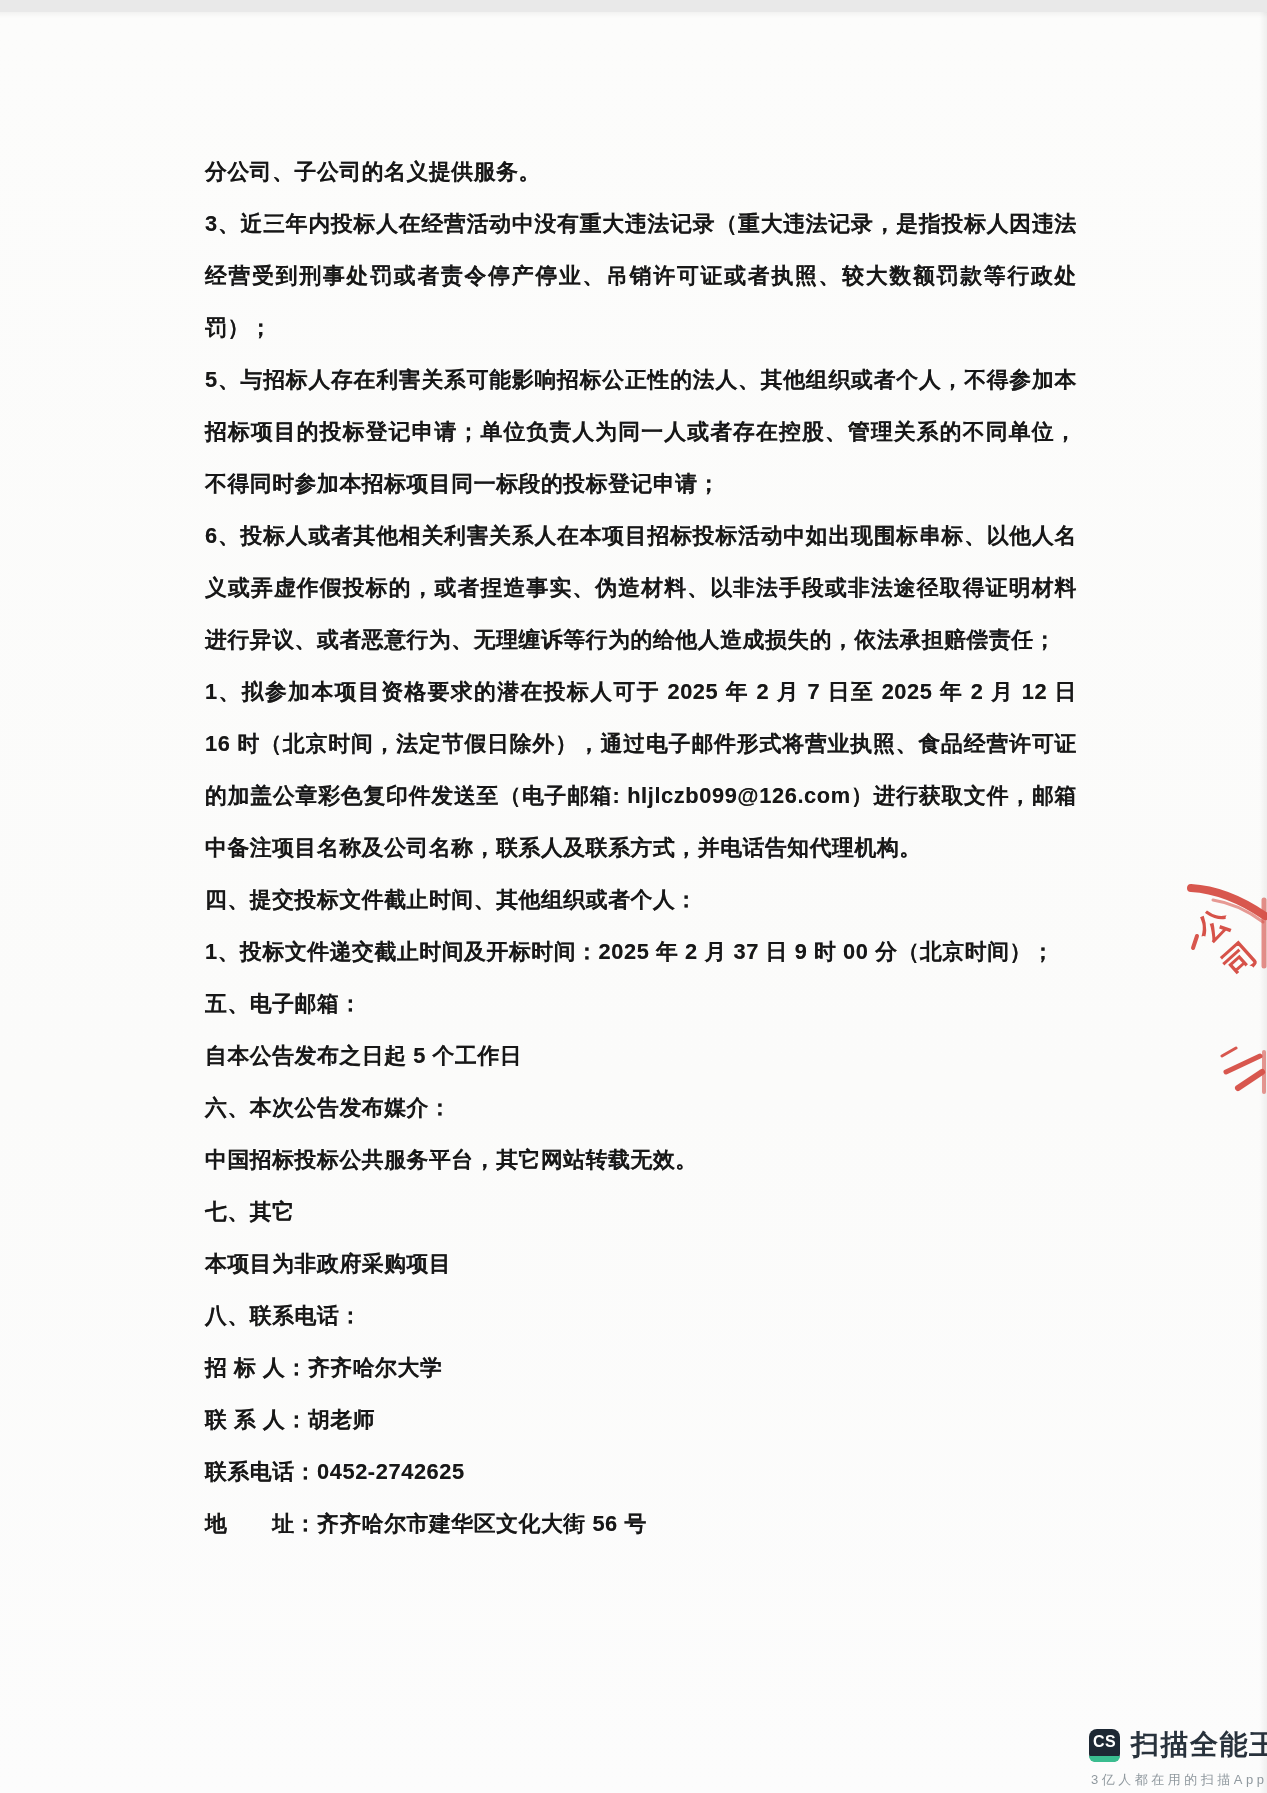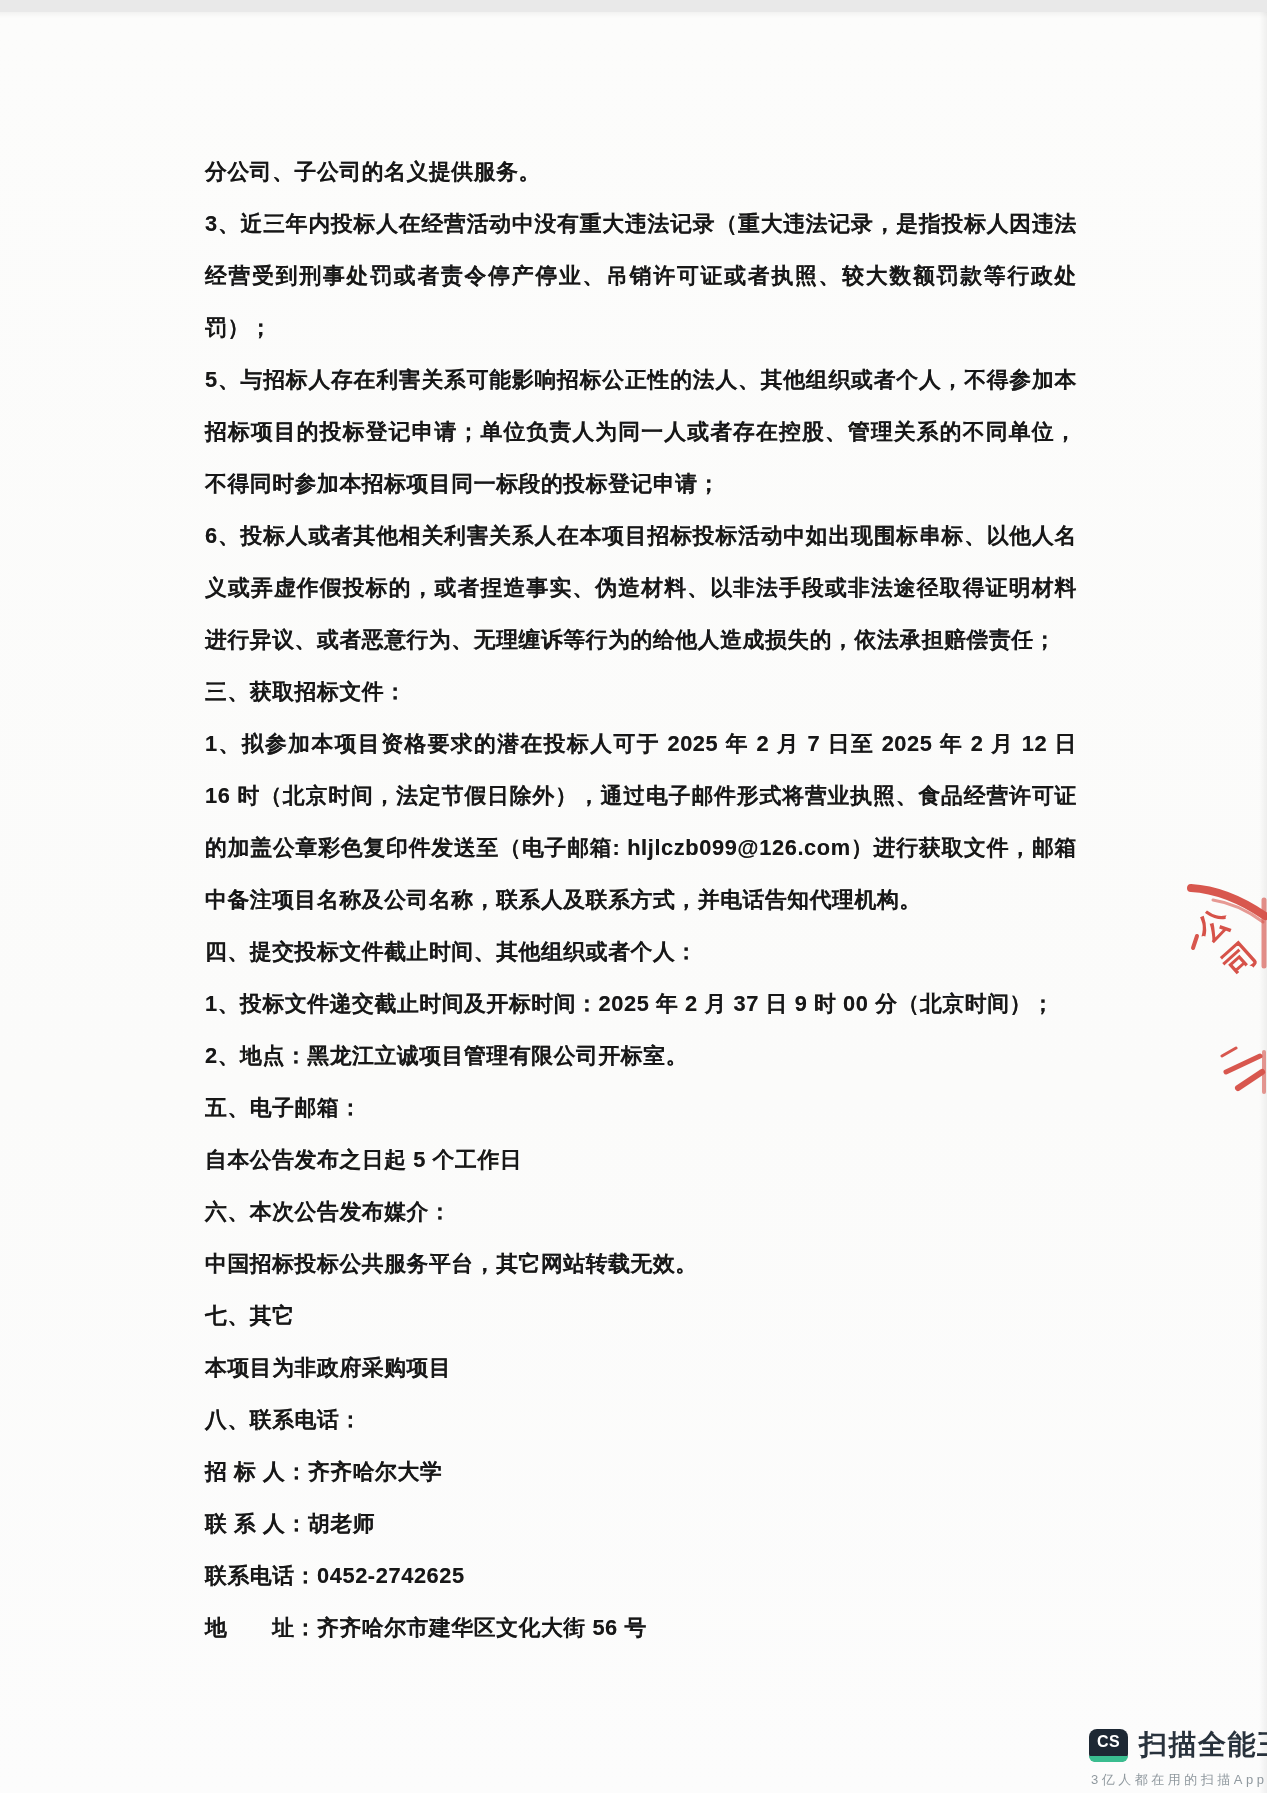--- a/index.html
+++ b/index.html
@@ -55,21 +55,20 @@
     left: 1089px;
     top: 1714px;
   }
   .wm-row { display: flex; align-items: center; }
   .wm-icon {
     position: relative;
     width: 31px; height: 33px;
     border-radius: 8px;
     background: #1d2834;
     flex: 0 0 auto;
-    padding-left: 8px;
   }
   .wm-icon-letters {
     position: absolute; left: 0; top: 0; width: 100%; height: 27px;
     display: flex; align-items: center; justify-content: center;
     color: #ffffff; font-size: 16px; font-weight: 700; letter-spacing: 0.5px;
   }
   .wm-icon-accent {
     position: absolute; left: 0; bottom: 0; width: 100%; height: 6px;
     background: #3abd90;
     border-radius: 0 0 8px 8px;
@@ -98,25 +97,23 @@
 <div class="page">
 
   <div class="edge-top"></div>
   <div class="edge-right"></div>
 
   <div class="content">
     <p class="line">分公司、子公司的名义提供服务。</p>
     <p class="line">3、近三年内投标人在经营活动中没有重大违法记录（重大违法记录，是指投标人因违法经营受到刑事处罚或者责令停产停业、吊销许可证或者执照、较大数额罚款等行政处罚）；</p>
     <p class="line">5、与招标人存在利害关系可能影响招标公正性的法人、其他组织或者个人，不得参加本招标项目的投标登记申请；单位负责人为同一人或者存在控股、管理关系的不同单位，不得同时参加本招标项目同一标段的投标登记申请；</p>
     <p class="line">6、投标人或者其他相关利害关系人在本项目招标投标活动中如出现围标串标、以他人名义或弄虚作假投标的，或者捏造事实、伪造材料、以非法手段或非法途径取得证明材料进行异议、或者恶意行为、无理缠诉等行为的给他人造成损失的，依法承担赔偿责任；</p>
-    <p class="line">三、获取招标文件：</p>
     <p class="line">1、拟参加本项目资格要求的潜在投标人可于 2025 年 2 月 7 日至 2025 年 2 月 12 日 16 时（北京时间，法定节假日除外），通过电子邮件形式将营业执照、食品经营许可证的加盖公章彩色复印件发送至（电子邮箱: hljlczb099@126.com）进行获取文件，邮箱中备注项目名称及公司名称，联系人及联系方式，并电话告知代理机构。</p>
     <p class="line">四、提交投标文件截止时间、其他组织或者个人：</p>
     <p class="line">1、投标文件递交截止时间及开标时间：2025 年 2 月 37 日 9 时 00 分（北京时间）；</p>
-    <p class="line">2、地点：黑龙江立诚项目管理有限公司开标室。</p>
     <p class="line">五、电子邮箱：</p>
     <p class="line">自本公告发布之日起 5 个工作日</p>
     <p class="line">六、本次公告发布媒介：</p>
     <p class="line">中国招标投标公共服务平台，其它网站转载无效。</p>
     <p class="line">七、其它</p>
     <p class="line">本项目为非政府采购项目</p>
     <p class="line">八、联系电话：</p>
     <p class="line">招 标 人：齐齐哈尔大学</p>
     <p class="line">联 系 人：胡老师</p>
     <p class="line">联系电话：0452-2742625</p>

